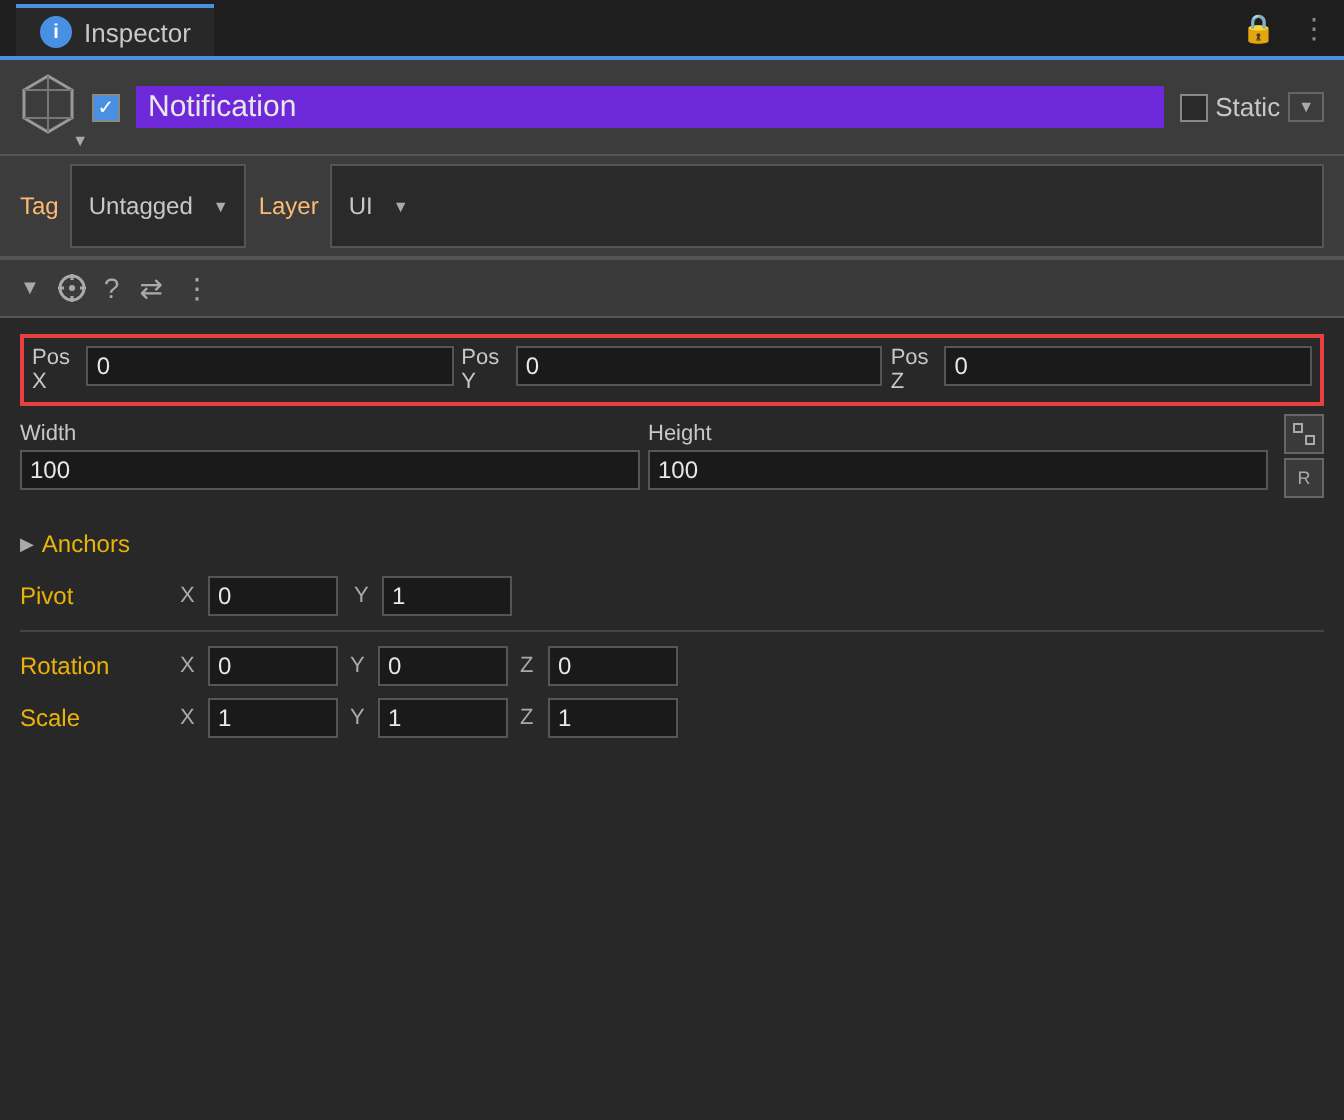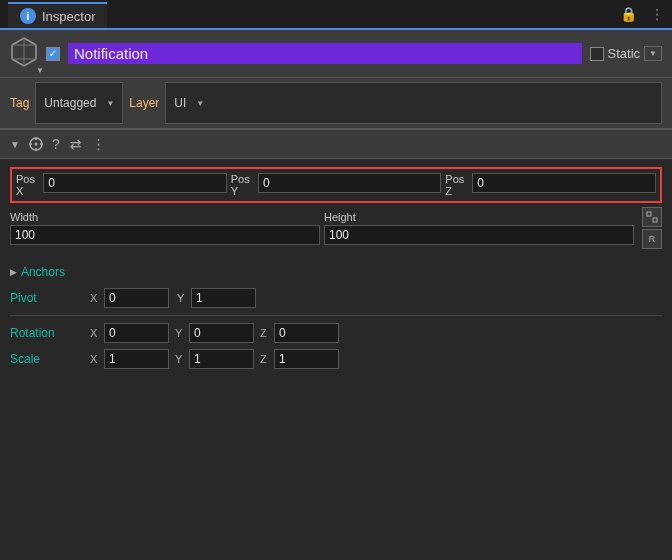--- a/index.html
+++ b/index.html
@@ -298,21 +298,21 @@
       gap: 4px;
       background: #282828;
     }
     .prop-row {
       display: flex;
       align-items: center;
       min-height: 22px;
     }
     .prop-label {
       width: 80px;
-      color: #14b8a6;
+      color: #eab308;
       font-size: 12px;
       flex-shrink: 0;
     }
     .anchors-row {
       display: flex;
       align-items: center;
     }
     .collapse-arrow-small {
       color: #aaa;
       font-size: 9px;

